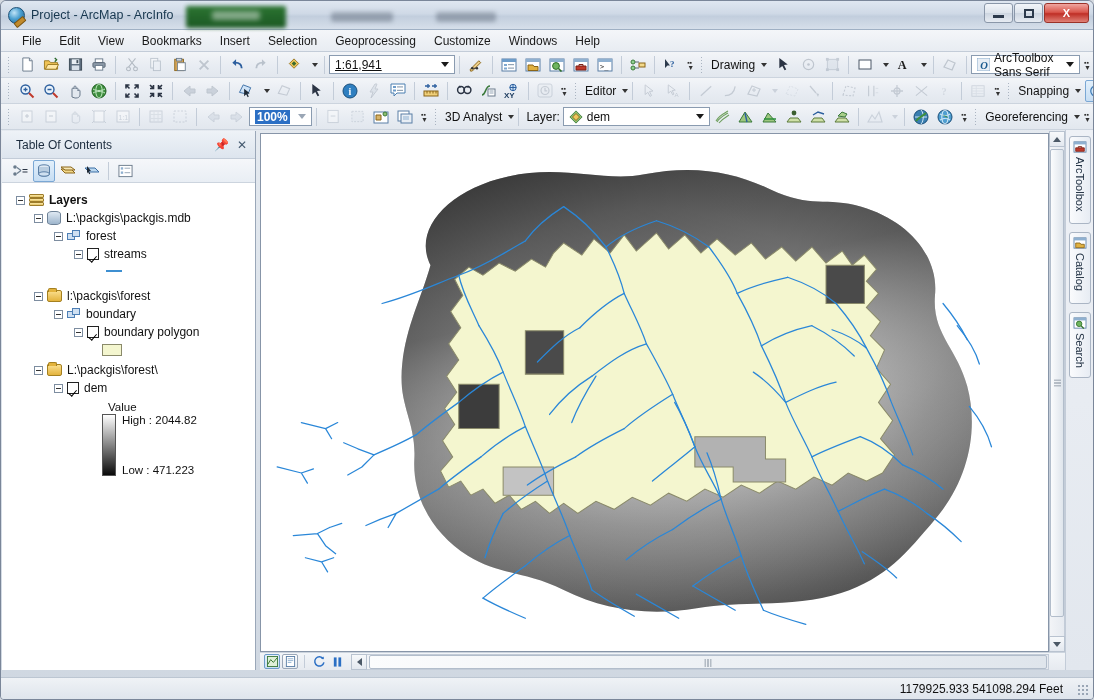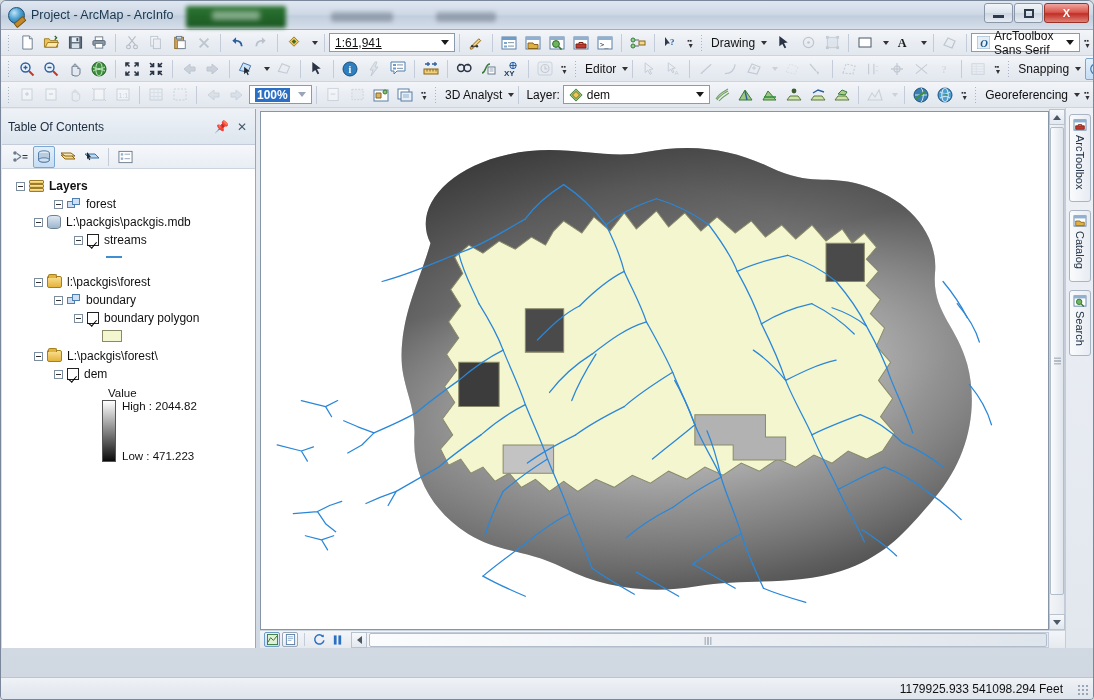--- a/index.html
+++ b/index.html
@@ -125,23 +125,23 @@
   .workarea { display:flex; height: 540px; }
 
   
   .toc {
     width: 254px; flex:none; background:#fff;
     border-right:1px solid #9aa7b8;
     display:flex; flex-direction:column;
     margin:1px 0 0 1px;
   }
   .toc-title {
-    height:36px; display:flex; align-items:center;
+    height:28px; display:flex; align-items:center;
     background: linear-gradient(180deg,#eef2f7,#dde5ee);
-    border-bottom:1px solid #c3ccd8; padding:0 4px 0 6px;
+    border-bottom:1px solid #c3ccd8; padding:0 4px 0 14px;
     font-size:12px; color:#1b2b3d;
   }
   .toc-title .sp { flex:1; }
   .toc-title .ti { padding:0 4px; color:#44596f; font-size:12px; }
   .toc-tools {
     height:24px; display:flex; align-items:center;
     background: linear-gradient(180deg,#f5f7fa,#e9eef4);
     border-bottom:1px solid #ccd4de; padding-left:6px;
   }
   .toc-tree { flex:1; overflow:hidden; padding:8px 0 0 0; font-size:12px; color:#111; }
@@ -249,20 +249,32 @@
       <div class="wb">
           <div class="glyph-min"></div>
         </div>
       <div class="wb">
           <div class="glyph-max"></div>
         </div>
       <div class="wb close">X</div>
     </div>
   </div>
 
+  <div class="menubar">
+    <div class="mi">File</div>
+    <div class="mi">Edit</div>
+    <div class="mi">View</div>
+    <div class="mi">Bookmarks</div>
+    <div class="mi">Insert</div>
+    <div class="mi">Selection</div>
+    <div class="mi">Geoprocessing</div>
+    <div class="mi">Customize</div>
+    <div class="mi">Windows</div>
+    <div class="mi">Help</div>
+  </div>
 
   <div class="toolbar">
     <div class="grip"></div>
 
     <div class="tb-btn">
       <svg width="15" height="15" viewBox="0 0 16 16">
           <path d="M3 1h7l3 3v11H3z" fill="#fff" stroke="#6b7b8c"></path>
           <path d="M10 1v3h3" fill="#dce6f0" stroke="#6b7b8c"></path>
         </svg>
     </div>
@@ -943,33 +955,33 @@
         <div class="row" style="padding-left:14px">
           <span class="exp"></span>
           <span class="icon-layers">
               <i style="top:0"></i>
               <i style="top:4px"></i>
               <i style="top:8px"></i>
             </span>
           <span class="lbl-bold">Layers</span>
         </div>
 
+        <div class="row" style="padding-left:32px">
+          <span class="exp"></span>
+          <span class="icon-db"></span>
+          <span>L:\packgis\packgis.mdb</span>
+        </div>
+
         <div class="row" style="padding-left:52px">
           <span class="exp"></span>
           <span class="icon-fd">
               <i style="left:0;top:3px"></i>
               <i style="left:5px;top:0"></i>
             </span>
           <span>forest</span>
-        </div>
-
-        <div class="row" style="padding-left:32px">
-          <span class="exp"></span>
-          <span class="icon-db"></span>
-          <span>L:\packgis\packgis.mdb</span>
         </div>
 
         <div class="row" style="padding-left:72px">
           <span class="exp"></span>
           <span class="cb"></span>
           <span>streams</span>
         </div>
         <div class="row" style="padding-left:104px; height:16px">
           <span class="stream-sym"></span>
         </div>

